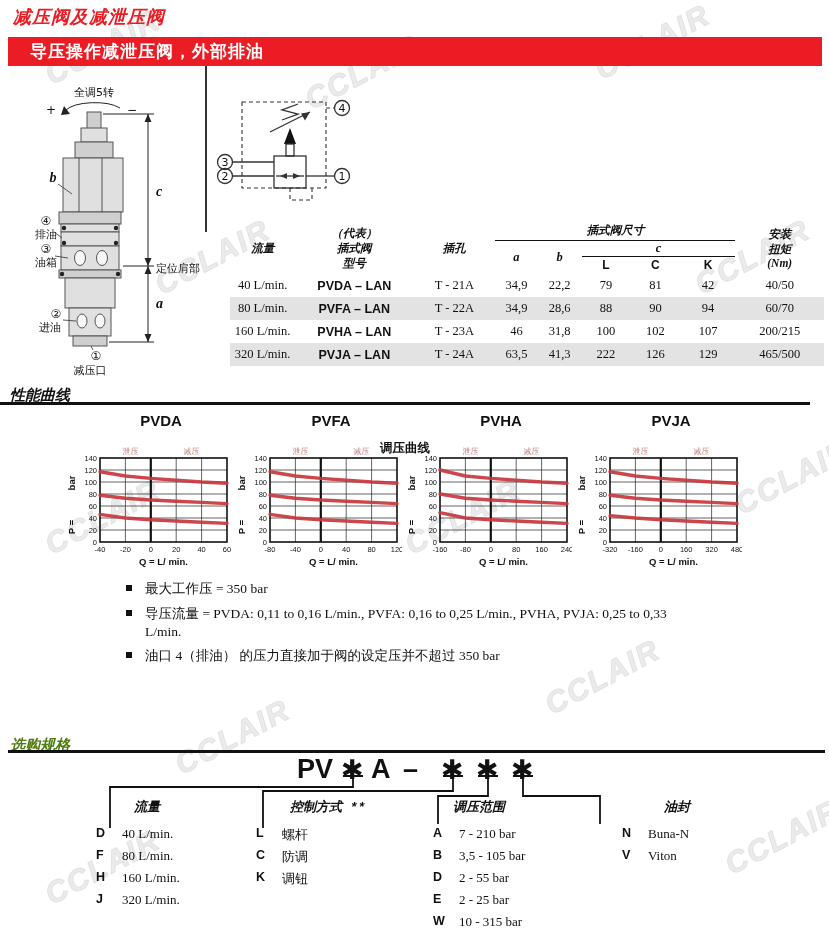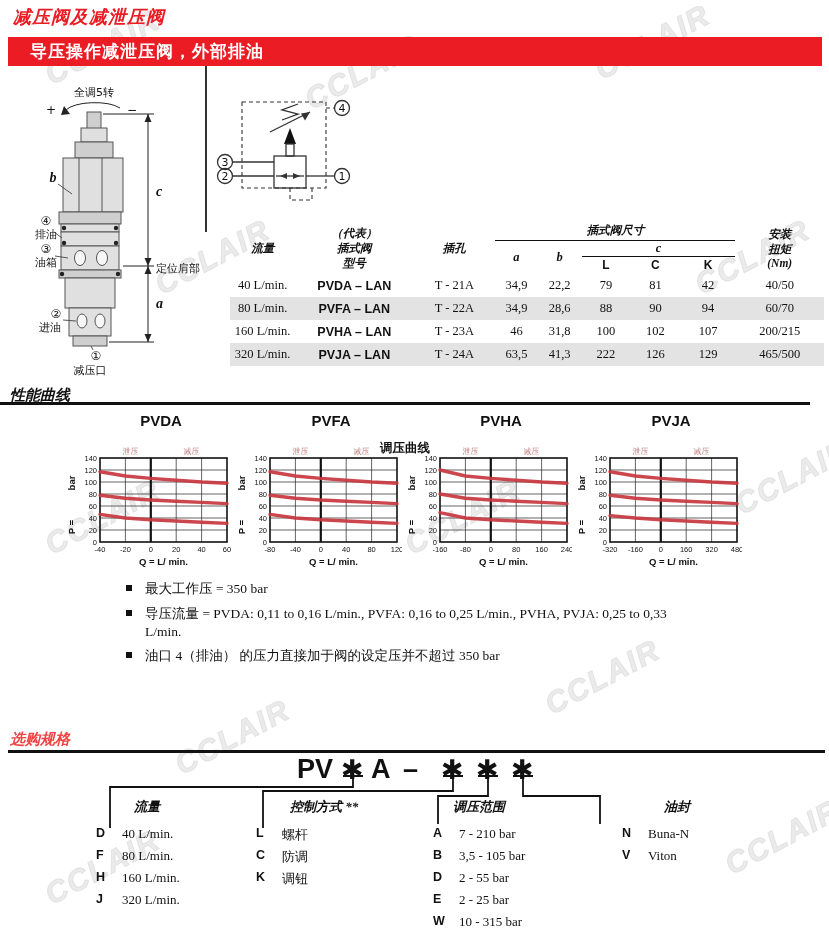--- a/index.html
+++ b/index.html
@@ -14,21 +14,21 @@
   
   .page-title{left:13px;top:5px;font:bold italic 18px "Liberation Serif",serif;
       color:#ec1c24;letter-spacing:1px;}
   .banner{left:8px;top:37px;width:814px;height:29px;background:#ec1c24;
       display:flex;align-items:center;}
   .banner span{color:#fff;font:bold 17px "DejaVu Sans",sans-serif;margin-left:22px;letter-spacing:1px;}
   .vdivider{left:205px;top:66px;width:2px;height:166px;background:#333;}
   
   .sec-head{font:bold italic 15px "Liberation Serif",serif;}
   .sec-rule{height:2.5px;background:#111;}
-  .red{color:#ef4444;}
+  .red{color:#4d7c0f;margin-top:6px;}
   
   table.spec{border-collapse:collapse;table-layout:fixed;width:594px;
       font-family:"Liberation Serif",serif;}
   table.spec th{font:bold italic 11.5px "Liberation Serif",serif;text-align:center;
       vertical-align:middle;white-space:pre-line;padding:0;}
   table.spec th.rule{border-bottom:1.5px solid #111;font-style:italic;}
   table.spec th.lat{font:bold 12px "Liberation Sans",sans-serif;font-style:normal;}
   table.spec th.ital{font:bold italic 12.5px "Liberation Serif",serif;}
   table.spec td{font:12.5px "Liberation Serif",serif;text-align:center;height:23px;padding:0;}
   table.spec td.model{font:bold 12.5px "Liberation Sans",sans-serif;}
@@ -470,21 +470,21 @@
         <div class="opt-row">
           <span class="key">H</span>
           <span>160 L/min.</span>
         </div>
         <div class="opt-row">
           <span class="key">J</span>
           <span>320 L/min.</span>
         </div>
       </div>
       <div class="opt-col" style="left: 256px; top: 798px;">
-        <div class="opt-head" style="margin-left: 34px;">控制方式 **</div>
+        <div class="opt-head" style="margin-left: 34px; font-family: Liberation Mono, monospace;">控制方式 **</div>
         <div class="opt-row">
           <span class="key">L</span>
           <span>螺杆</span>
         </div>
         <div class="opt-row">
           <span class="key">C</span>
           <span>防调</span>
         </div>
         <div class="opt-row">
           <span class="key">K</span>

